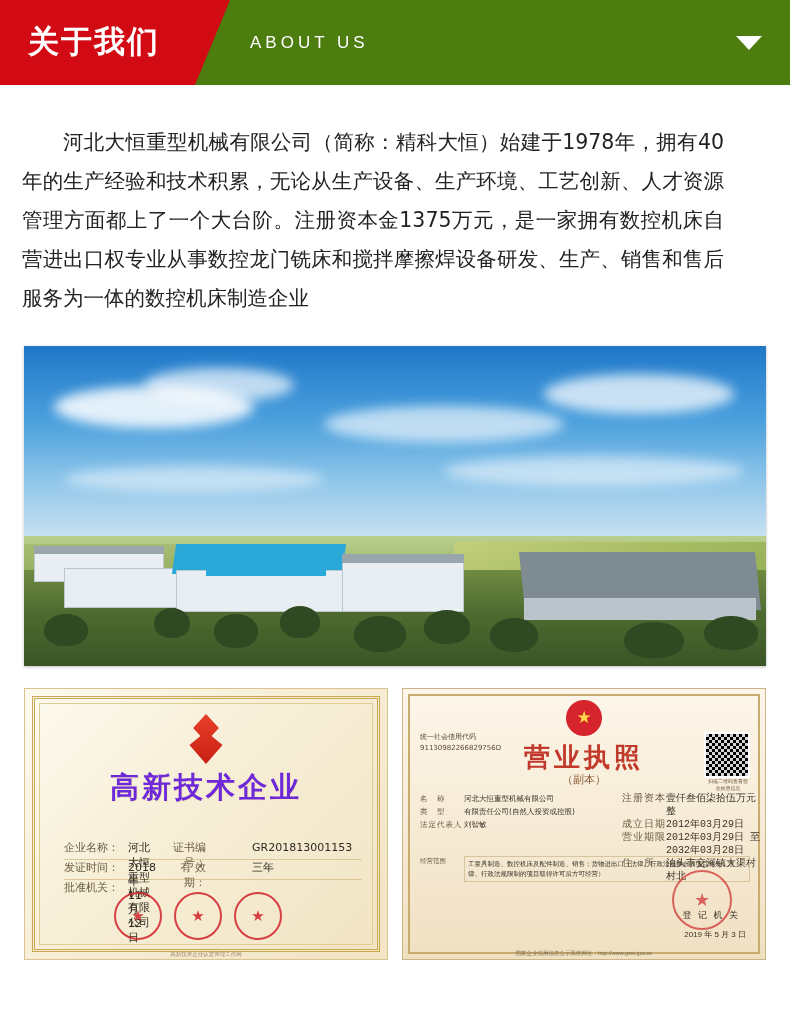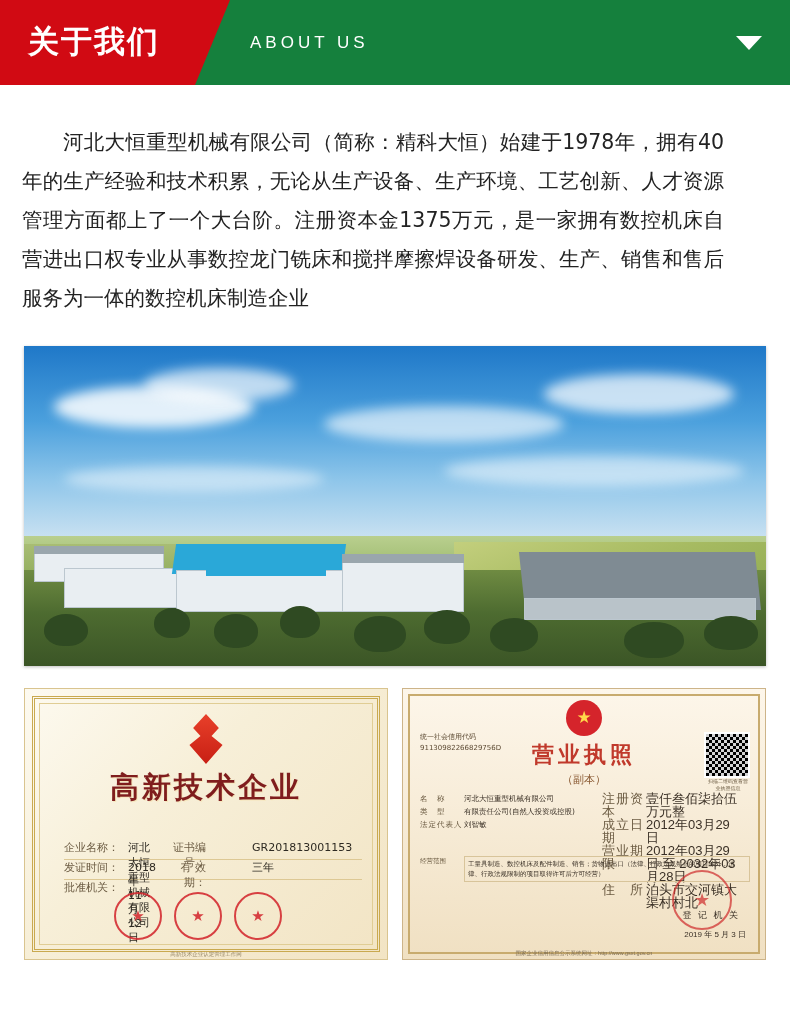--- a/index.html
+++ b/index.html
@@ -12,21 +12,21 @@
     height: 1013px;
     font-family: "Liberation Sans", sans-serif;
     overflow: hidden;
   }
 
   
   .header {
     position: relative;
     width: 790px;
     height: 85px;
-    background: #15803d;
+    background: #4d7c0f;
     overflow: hidden;
   }
   .header-red {
     position: absolute;
     left: 0;
     top: 0;
     width: 230px;
     height: 85px;
     background: #d10a13;
     
@@ -207,21 +207,21 @@
     clip-path: polygon(50% 0%, 78% 28%, 62% 44%, 86% 62%, 50% 100%, 14% 62%, 38% 44%, 22% 28%);
   }
   .ht-title {
     position: absolute;
     left: 0; right: 0;
     top: 80px;
     text-align: center;
     font-size: 29px;
     font-weight: bold;
     letter-spacing: 3px;
-    color: #7f1d1d;
+    color: #6d28d9;
     font-family: "DejaVu Sans", "Liberation Sans", sans-serif;
     text-shadow: 1px 1px 0 #f6e7bd;
   }
   .ht-sub {
     position: absolute;
     left: 0; right: 0;
     top: 116px;
     text-align: center;
     font-size: 20px;
     font-weight: bold;
@@ -303,21 +303,21 @@
     left: 50%; top: 48%;
     transform: translate(-50%, -50%);
     color: #ffd94a;
     font-size: 17px;
   }
   .bl-title {
     position: absolute;
     left: 0; right: 0;
     top: 52px;
     text-align: center;
-    font-size: 22px;
+    font-size: 26px;
     font-weight: bold;
     letter-spacing: 4px;
     color: #c0392b;
     font-family: "DejaVu Sans", "Liberation Sans", sans-serif;
   }
   .bl-sub {
     position: absolute;
     left: 0; right: 0;
     top: 84px;
     text-align: center;
@@ -361,27 +361,27 @@
     left: 18px;
     top: 104px;
     width: 180px;
     font-size: 7.5px;
     line-height: 13px;
     color: #3a3026;
     font-family: "DejaVu Sans", "Liberation Sans", sans-serif;
   }
   .bl-right {
     position: absolute;
-    left: 200px;
+    left: 220px;
     top: 104px;
     width: 140px;
-    font-size: 13px;
+    font-size: 10px;
     line-height: 13px;
     color: #3a3026;
-    font-family: Liberation Sans, sans-serif;
+    font-family: Liberation Mono, monospace;
   }
   .bl-kv { display: flex; }
   .bl-kv .k { width: 44px; color: #6b5b42; letter-spacing: 1px; }
   .bl-kv .v { flex: 1; }
   .bl-scope {
     position: absolute;
     left: 18px;
     top: 168px;
     width: 330px;
     font-size: 6.5px;

